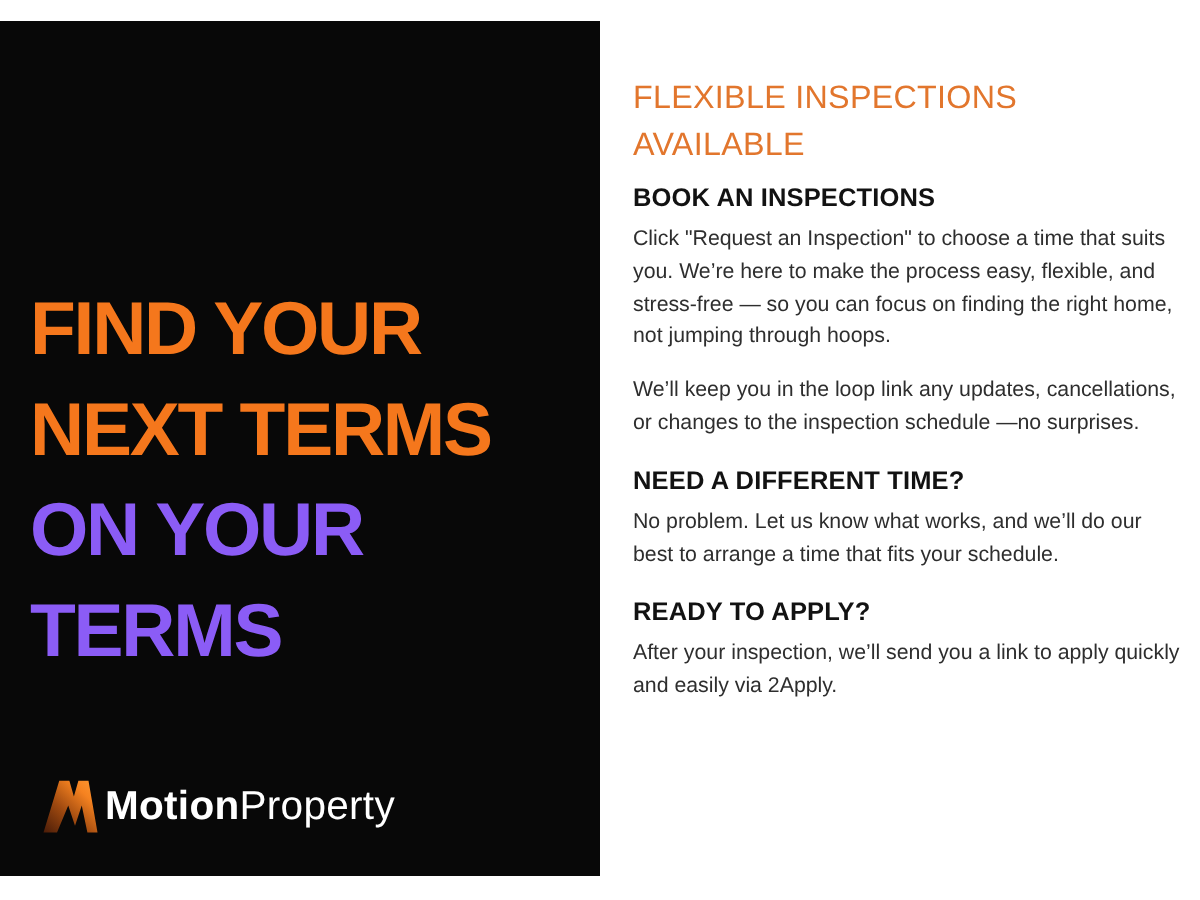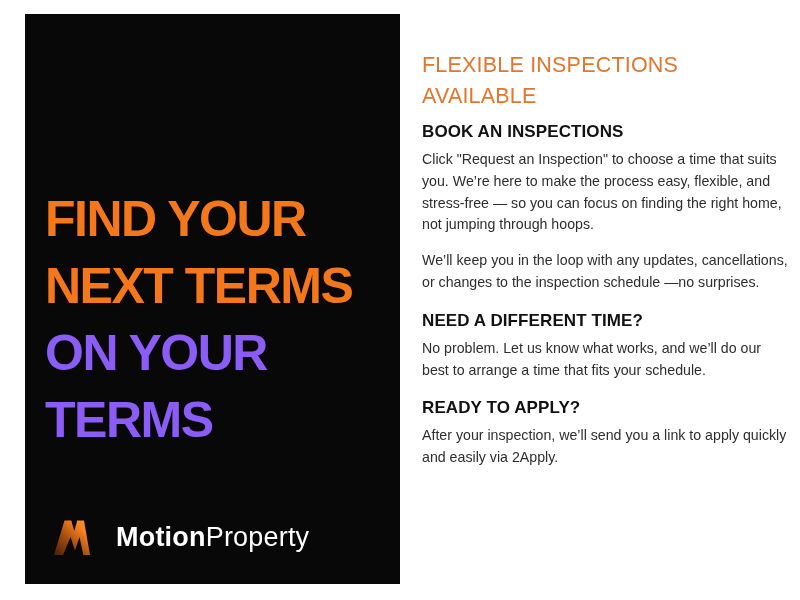--- a/index.html
+++ b/index.html
@@ -11,39 +11,38 @@
     overflow: hidden;
   }
   .canvas { position: absolute; inset: 0; width: 800px; height: 600px; }
 
   
   .left-panel {
     position: absolute;
     left: 0; top: 14px;
     width: 400px; height: 570px;
     background: #080808;
-    margin-left: 25px;
   }
   .headline {
     position: absolute;
     left: 20px; top: 172px;
     font-weight: bold;
     font-size: 50px;
     line-height: 67px;
     letter-spacing: -1.5px;
   }
   .headline .hl-accent { display: block; color: #F5771C; }
   .headline .hl-white  { display: block; color: #8b5cf6; }
 
   .logo-row {
     position: absolute;
     left: 26px; bottom: 26px;
     display: flex;
     align-items: center;
-    gap: 23px;
+    gap: 2px;
   }
   .logo-mark { width: 42px; height: 42px; display: block; }
   .logo-text {
     color: #FFFFFF;
     font-size: 27px;
     letter-spacing: 0.2px;
     white-space: nowrap;
   }
   .logo-text .bold { font-weight: bold; }
   .logo-text .light { font-weight: normal; }
@@ -115,21 +114,21 @@
   <div class="right-panel">
 
     <h1 class="panel-title">FLEXIBLE INSPECTIONS AVAILABLE</h1>
 
     <div class="section">
       <h2 class="section-heading">BOOK AN INSPECTIONS</h2>
       <p class="section-body">Click "Request an Inspection" to choose a time that suits you. We’re here to make the process easy, flexible, and stress-free — so you can focus on finding the right home, not jumping through hoops.</p>
     </div>
 
     <div class="section">
-      <p class="section-body">We’ll keep you in the loop with any updates, cancellations, or changes to the inspection schedule —no surprises.</p>
+      <p class="section-body">We’ll keep you in the loop link any updates, cancellations, or changes to the inspection schedule —no surprises.</p>
     </div>
 
     <div class="section">
       <h2 class="section-heading">NEED A DIFFERENT TIME?</h2>
       <p class="section-body">No problem. Let us know what works, and we’ll do our best to arrange a time that fits your schedule.</p>
     </div>
 
     <div class="section">
       <h2 class="section-heading">READY TO APPLY?</h2>
       <p class="section-body">After your inspection, we’ll send you a link to apply quickly and easily via 2Apply.</p>

